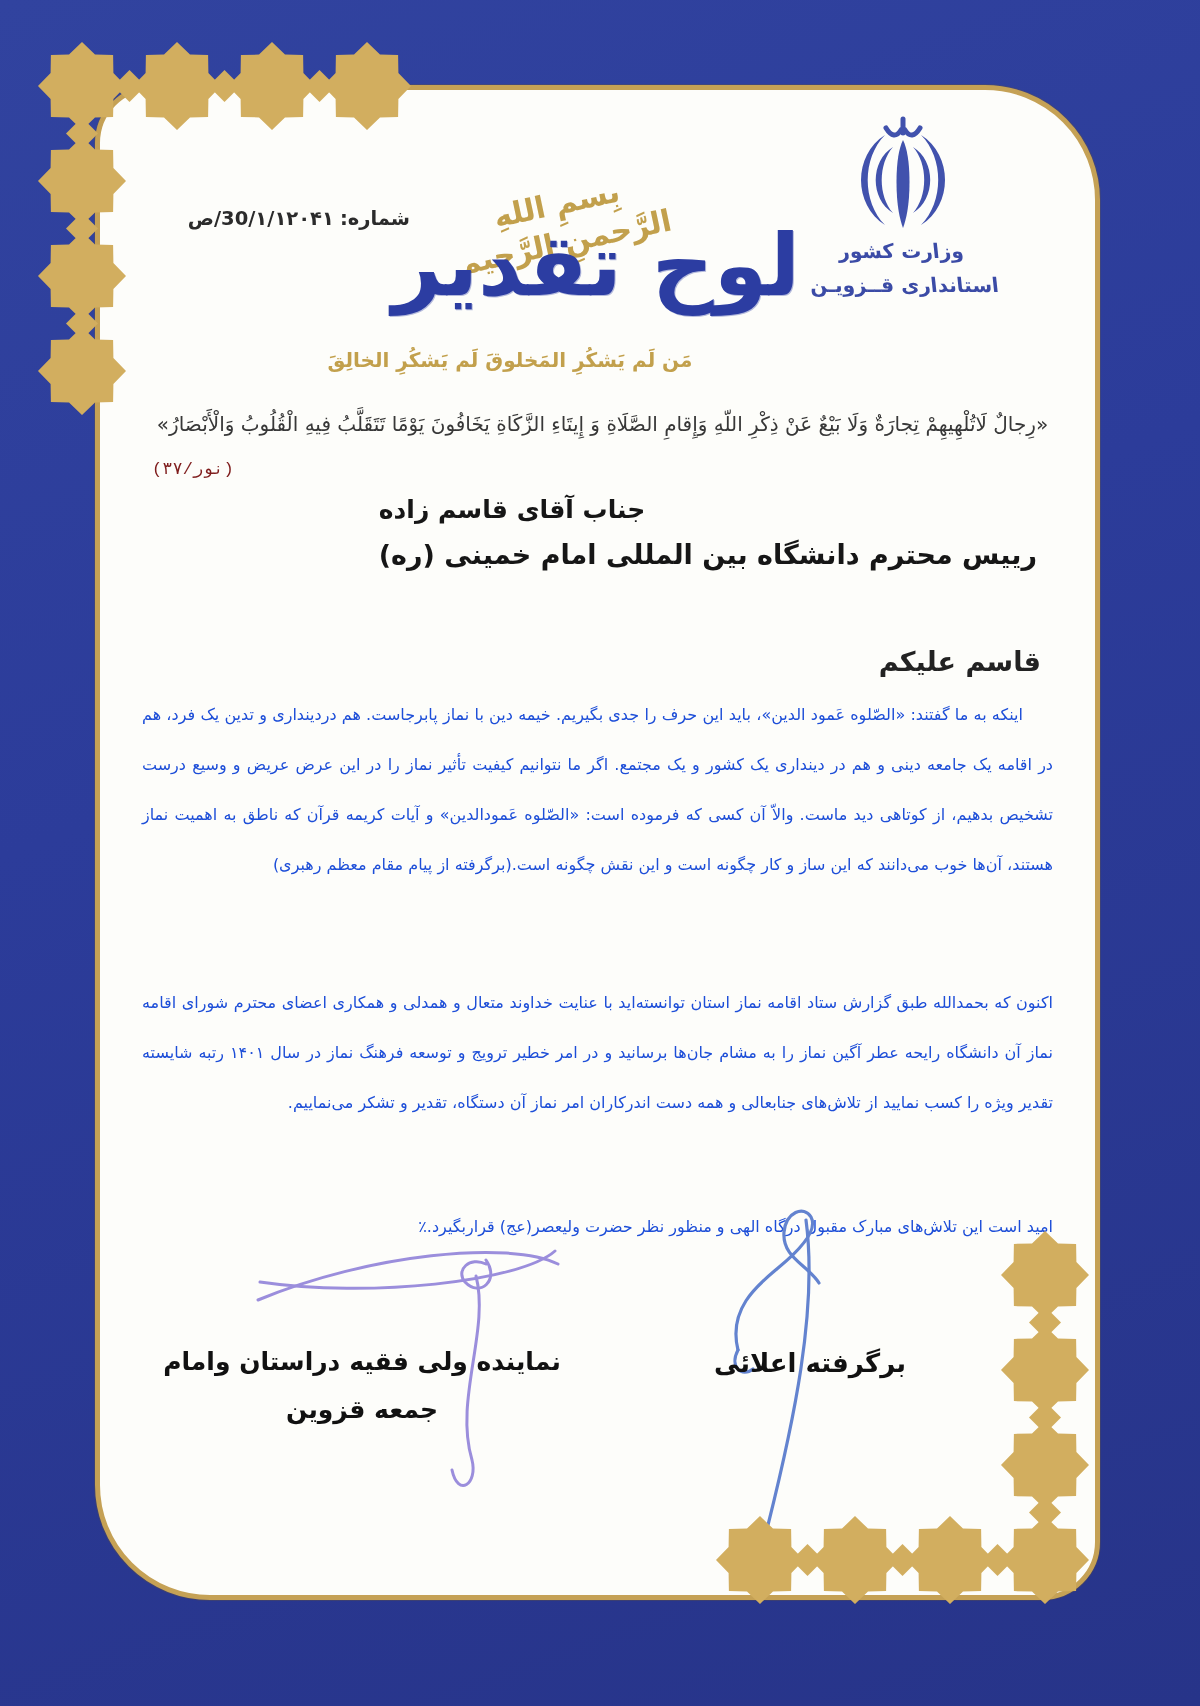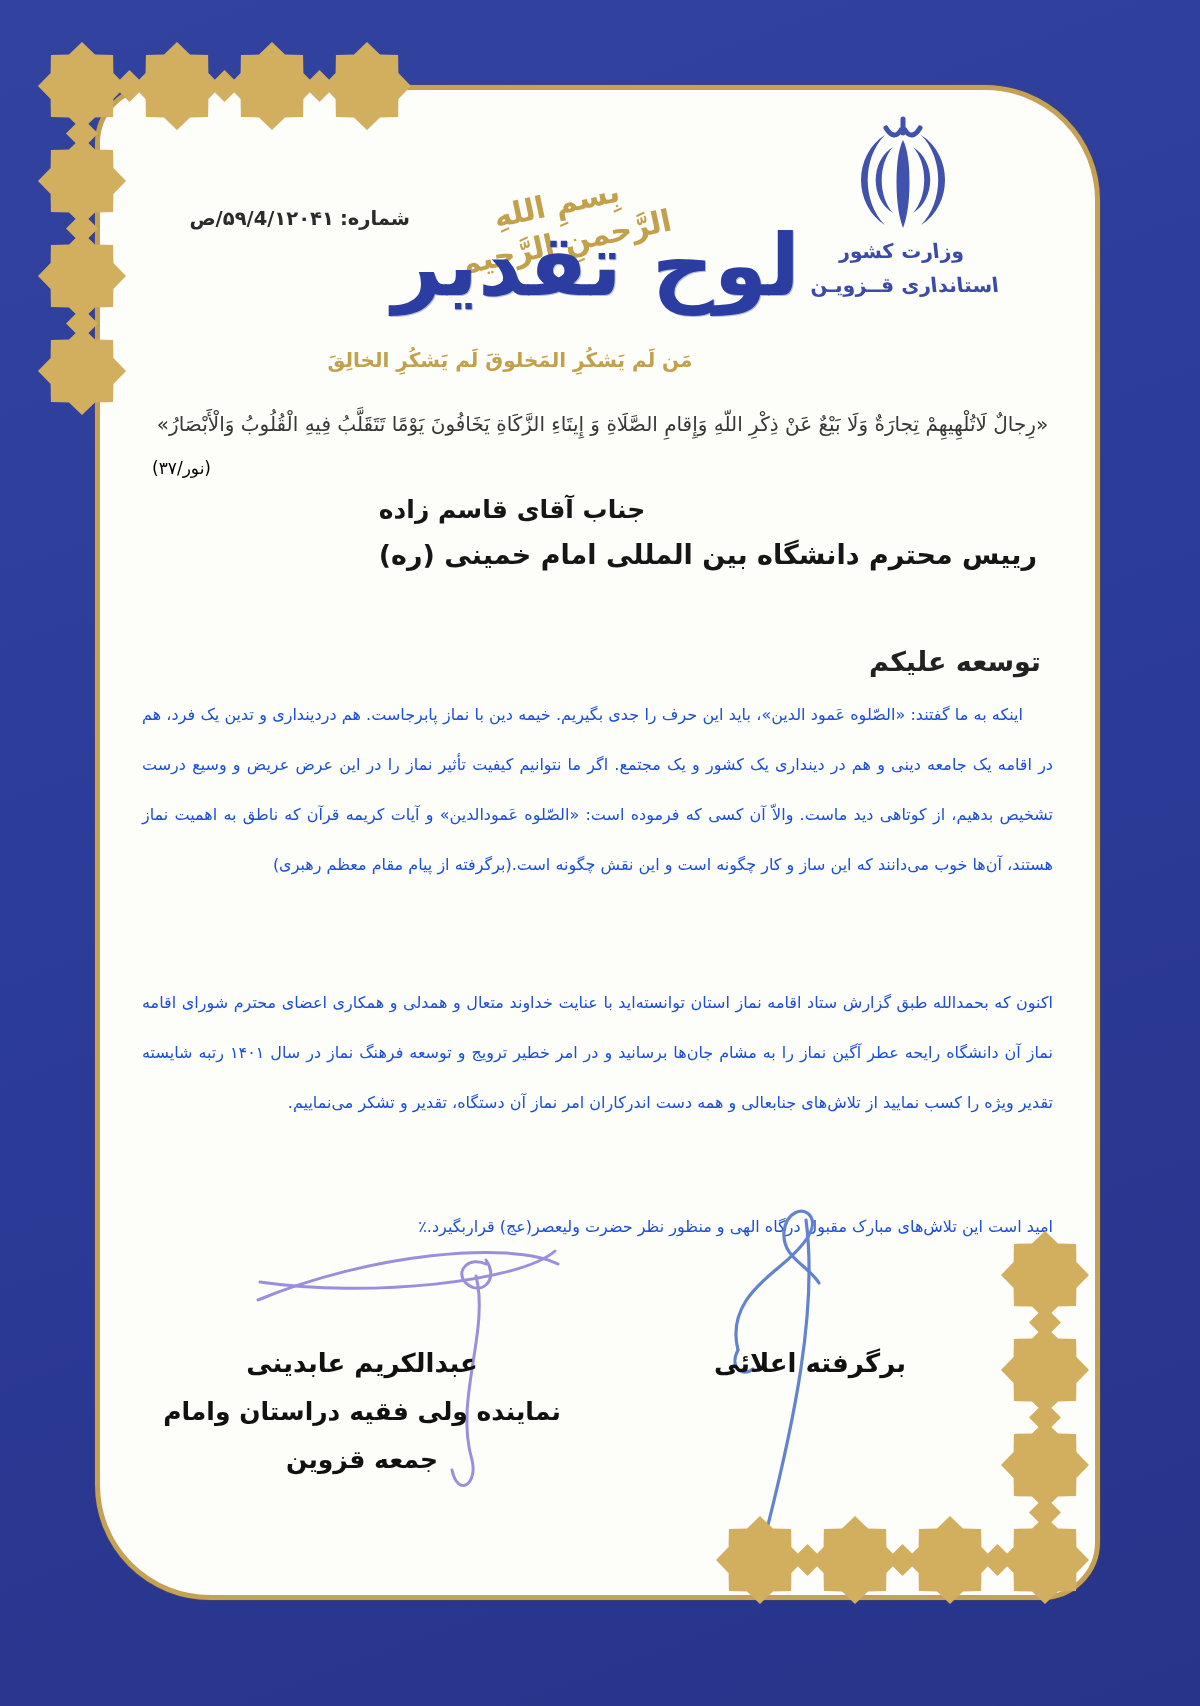--- a/index.html
+++ b/index.html
@@ -38,21 +38,21 @@
                transform:rotate(-12deg); }
 
   .main-title { position:absolute; left:120px; top:128px; width:580px; 
                 font-size:86px; font-weight:700; color:#2c3da2; line-height:1.1;
                 text-shadow:1px 1px 0 rgba(44,61,162,.35); }
   .sub-title  { position:absolute; left:120px; top:258px; width:580px; text-align:center;
                 font-size:20px; font-weight:600; color:#c2a04c; }
 
   .verse { position:absolute; left:20px; top:322px; width:965px; text-align:center;
            font-size:20px; font-weight:500; color:#383838; white-space:nowrap; }
-  .verse-ref { position:absolute; left:52px; top:368px; font-size:17px; color:#000000; }
+  .verse-ref { position:absolute; left:52px; top:368px; font-size:17px; color:#7f1d1d;font-family:Liberation Mono, monospace; }
 
   .recipient { position:absolute; right:58px; top:398px; text-align:left; color:#161616; }
   .recipient .r-name  { font-size:25px; font-weight:700; line-height:44px; }
   .recipient .r-title { font-size:27px; font-weight:700; line-height:46px; }
 
   .greeting { position:absolute; right:54px; top:556px; font-size:27px; font-weight:600; color:#222; }
 
   .para { position:absolute; left:42px; right:42px; text-align:justify;
           font-size:16px; color:#1d4ed8; line-height:50px; }
   .p1 { top:600px; text-indent:30px; }
@@ -92,21 +92,21 @@
       <use href="#dia" transform="translate(50,97.5)"></use>
       <use href="#dia" transform="translate(50,192.5)"></use>
       <use href="#dia" transform="translate(50,287.5)"></use>
     </g>
   </defs>
 </svg>
 
 <div class="card">
 
   <div class="hdr-left">
-    <div><span class="lbl">شماره:</span><span>۵۹/4/۱۲۰۴۱/ص</span></div>
+    <div><span class="lbl">شماره:</span><span>30/۱/۱۲۰۴۱/ص</span></div>
   </div>
 
   <div class="emblem-block">
     <svg width="130" height="118" viewBox="-60 -64 120 118">
       <g stroke="#4152ad" stroke-width="5" fill="none" stroke-linecap="round">
         <path d="M-17,-52 Q-9,-39 -2,-50"></path>
         <path d="M2,-50 Q9,-39 17,-52"></path>
         <path d="M0,-61 L0,-47"></path>
       </g>
       <g fill="#4152ad">
@@ -133,21 +133,21 @@
   <div class="sub-title">مَن لَم یَشکُرِ المَخلوقَ لَم یَشکُرِ الخالِقَ</div>
 
   <div class="verse">«رِجالٌ لَاتُلْهِيهِمْ تِجارَةٌ وَلَا بَيْعٌ عَنْ ذِكْرِ اللّهِ وَإِقامِ الصَّلَاةِ وَ إِيتَاءِ الزَّكَاةِ يَخَافُونَ يَوْمًا تَتَقَلَّبُ فِيهِ الْقُلُوبُ وَالْأَبْصَارُ»</div>
   <div class="verse-ref">(نور/۳۷)</div>
 
   <div class="recipient">
     <div class="r-name">جناب آقای قاسم زاده</div>
     <div class="r-title">رییس محترم دانشگاه بین المللی امام خمینی (ره)</div>
   </div>
 
-  <div class="greeting">توسعه علیکم</div>
+  <div class="greeting">قاسم علیکم</div>
 
   <p class="para p1">اینکه به ما گفتند: «الصّلوه عَمود الدین»، باید این حرف را جدی بگیریم. خیمه دین با نماز پابرجاست. هم دردینداری و تدین یک فرد، هم در اقامه یک جامعه دینی و هم در دینداری یک کشور و یک مجتمع. اگر ما نتوانیم کیفیت تأثیر نماز را در این عرض عریض و وسیع درست تشخیص بدهیم، از کوتاهی دید ماست. والاّ آن کسی که فرموده است: «الصّلوه عَمودالدین» و آیات کریمه قرآن که ناطق به اهمیت نماز هستند، آن‌ها خوب می‌دانند که این ساز و کار چگونه است و این نقش چگونه است.(برگرفته از پیام مقام معظم رهبری)</p>
   <p class="para p2">اکنون که بحمدالله طبق گزارش ستاد اقامه نماز استان توانسته‌اید با عنایت خداوند متعال و همدلی و همکاری اعضای محترم شورای اقامه نماز آن دانشگاه رایحه عطر آگین نماز را به مشام جان‌ها برسانید و در امر خطیر ترویج و توسعه فرهنگ نماز در سال ۱۴۰۱ رتبه شایسته تقدیر ویژه را کسب نمایید از تلاش‌های جنابعالی و همه دست اندرکاران امر نماز آن دستگاه، تقدیر و تشکر می‌نماییم.</p>
   <p class="para p3">امید است این تلاش‌های مبارک مقبول درگاه الهی و منظور نظر حضرت ولیعصر(عج) قراربگیرد.٪</p>
 
   <svg class="scribble right" width="215" height="355" viewBox="0 0 215 355">
     <g stroke="#6383cf" stroke-width="3.2" fill="none" stroke-linecap="round">
       <path d="M40,160 C30,120 58,96 80,78 C102,60 120,40 113,27 C106,15 88,22 86,42 C84,68 110,75 121,93"></path>
       <path d="M108,30 C120,120 95,235 70,335"></path>
       <path d="M40,160 C31,177 44,188 55,179"></path>
@@ -159,21 +159,20 @@
       <path d="M307,33 C272,64 120,80 12,64"></path>
       <path d="M238,42 C252,62 232,80 217,64 C207,52 222,38 238,46"></path>
       <path d="M228,58 C242,112 206,182 224,242 C230,266 210,280 204,252"></path>
     </g>
   </svg>
 
   <div class="sig sig-right">
     <div class="s-name">برگرفته اعلائی</div>
   </div>
   <div class="sig sig-left">
-    <div class="s-name">عبدالکریم عابدینی</div>
     <div class="s-title">نماینده ولی فقیه دراستان وامام جمعه قزوین</div>
   </div>
 
 </div>
 
 <svg class="chain tl" viewBox="0 0 390 390">
     <use href="#chain-g"></use>
   </svg>
 <svg class="chain br" viewBox="0 0 390 390">
     <use href="#chain-g"></use>

